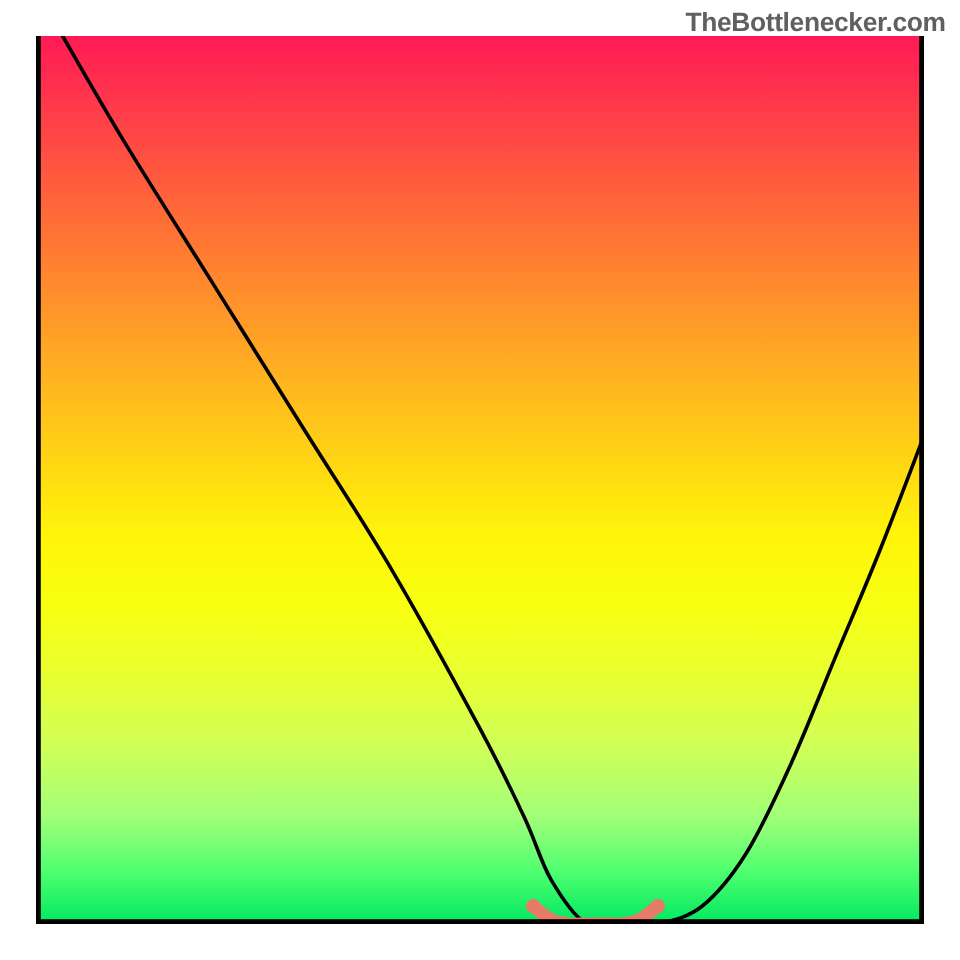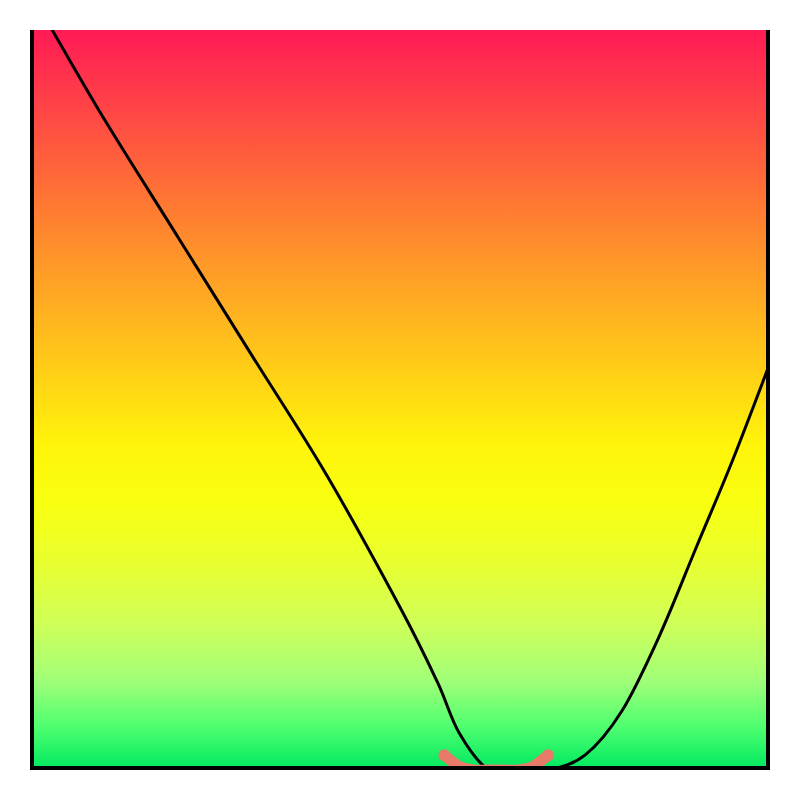--- a/index.html
+++ b/index.html
@@ -69,20 +69,21 @@
     border-right: 4px solid #000;
     border-bottom: 4px solid #000;
     border-top: none;
     pointer-events: none;
   }
 </style>
 </head>
 <body>
 
 <div class="chart-container">
+  <div class="watermark">TheBottlenecker.com</div>
 
   <div class="plot-area">
     <div class="gradient-bg"></div>
 
     <svg class="curves" viewBox="0 0 740 740" preserveAspectRatio="none">
       <path d="M 22.2 0 C 30.833333333333332 14.799999999999992, 53.03333333333333 54.266666666666616, 74 88.79999999999995 C 94.96666666666667 123.33333333333329, 123.33333333333333 167.73333333333338, 148 207.20000000000005 C 172.66666666666666 246.6666666666667, 197.33333333333334 286.1333333333333, 222 325.59999999999997 C 246.66666666666666 365.0666666666666, 271.3333333333333 402.06666666666666, 296 444 C 320.6666666666667 485.93333333333334, 351.5 542.6666666666667, 370 577.2 C 388.5 611.7333333333333, 397.1333333333334 630.2333333333333, 407.00000000000006 651.2 C 416.86666666666673 672.1666666666667, 420.56666666666666 688.2, 429.2 703 C 437.8333333333333 717.8, 448.93333333333334 733.8333333333334, 458.8 740 C 468.6666666666667 746.1666666666666, 478.53333333333336 740, 488.40000000000003 740 C 498.2666666666667 740, 506.9 742.4666666666667, 518 740 C 529.1 737.5333333333333, 542.6666666666666 735.0666666666667, 555 725.2 C 567.3333333333334 715.3333333333334, 579.6666666666666 700.5333333333333, 592 680.8 C 604.3333333333334 661.0666666666666, 616.6666666666666 633.9333333333333, 629 606.8 C 641.3333333333334 579.6666666666666, 653.6666666666666 547.6, 666 518 C 678.3333333333334 488.4, 690.6666666666666 460.0333333333333, 703 429.2 C 715.3333333333334 398.3666666666667, 733.8333333333334 349.0333333333333, 740 332.99999999999994" id="main-curve" stroke="#000000" stroke-width="3" fill="none" stroke-linecap="round"></path>
       <path d="M 414.40000000000003 725.2 C 416.8666666666667 727.0500000000001, 424.26666666666665 733.8333333333333, 429.2 736.3 C 434.1333333333333 738.7666666666667, 439.06666666666666 739.3833333333333, 444 740 C 448.93333333333334 740.6166666666667, 453.8666666666667 740, 458.8 740 C 463.73333333333335 740, 468.6666666666667 740, 473.6 740 C 478.53333333333336 740, 483.4666666666667 740.6166666666667, 488.40000000000003 740 C 493.33333333333337 739.3833333333333, 498.2666666666667 738.7666666666667, 503.20000000000005 736.3 C 508.1333333333334 733.8333333333333, 515.5333333333333 727.0500000000001, 518 725.2" id="accent-curve" stroke="#e87a6a" stroke-width="11" fill="none" stroke-linecap="round"></path>
       <circle id="accent-dot-l" r="6" fill="#e87a6a" cx="414.40000000000003" cy="725.2"></circle>
       <circle id="accent-dot-r" r="6" fill="#e87a6a" cx="518" cy="725.2"></circle>
     </svg>

